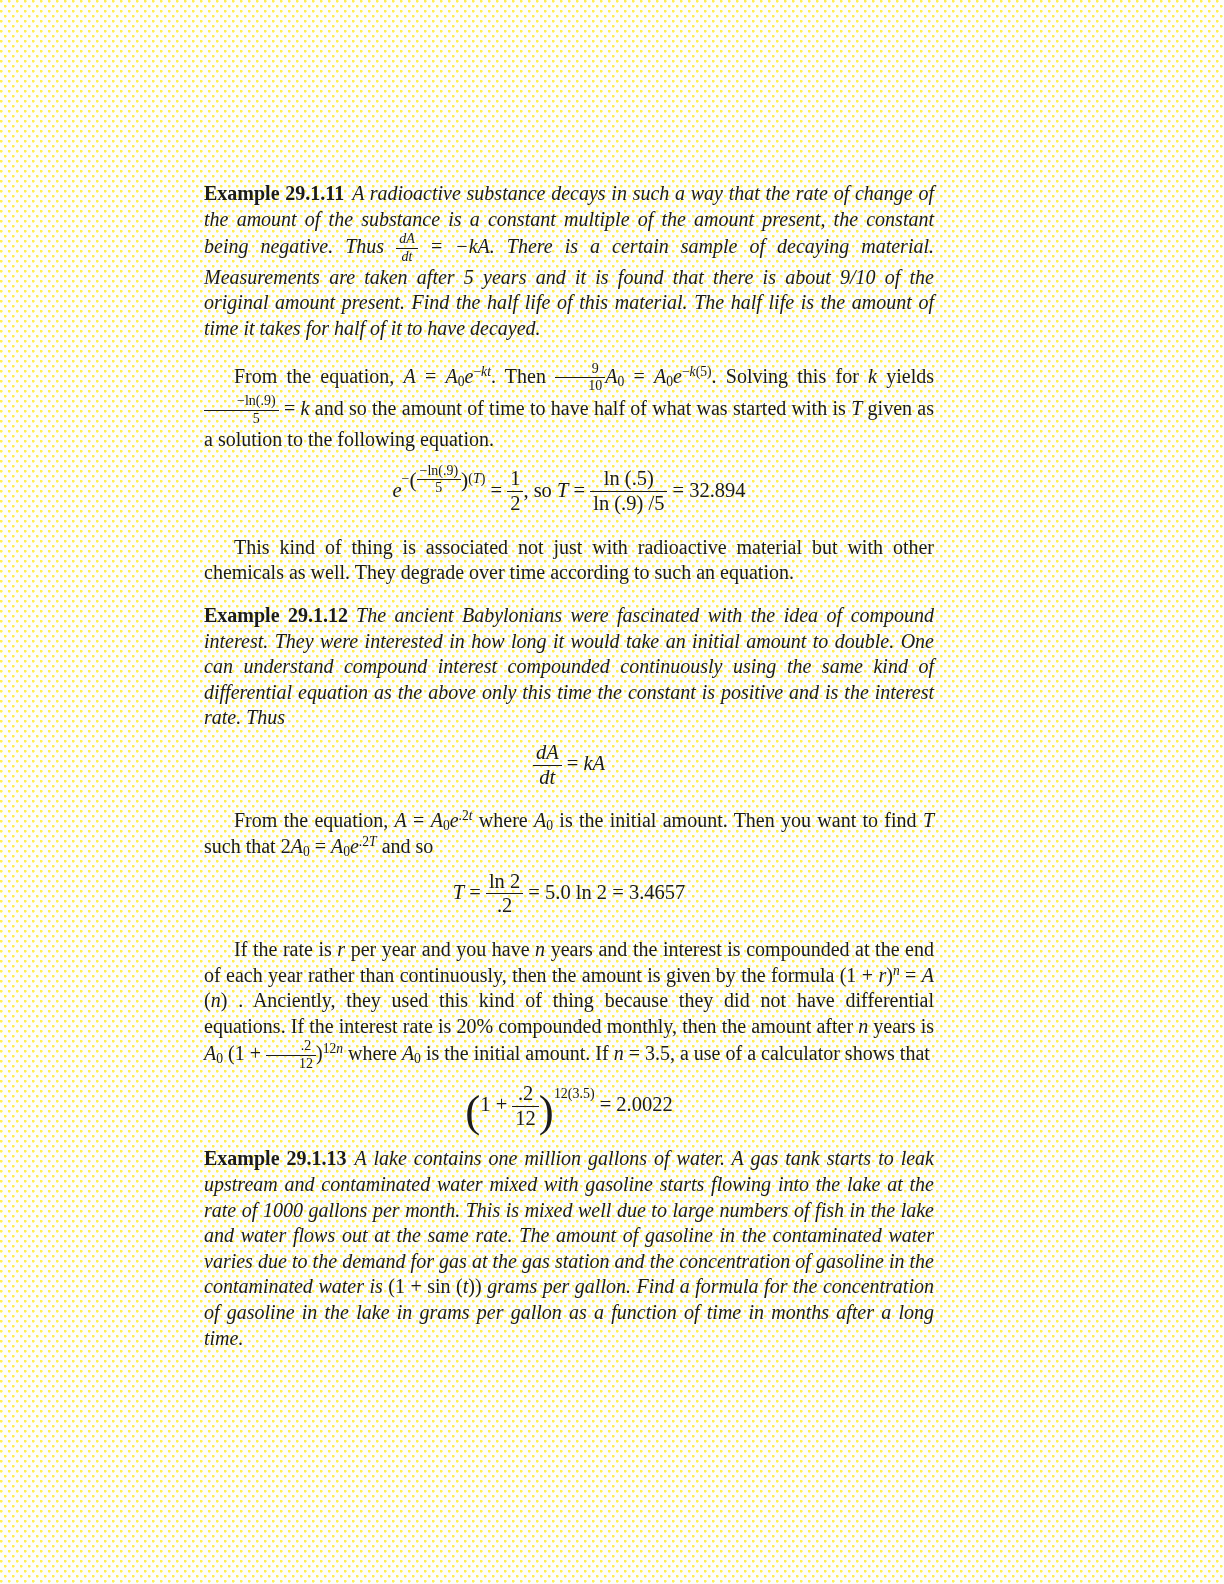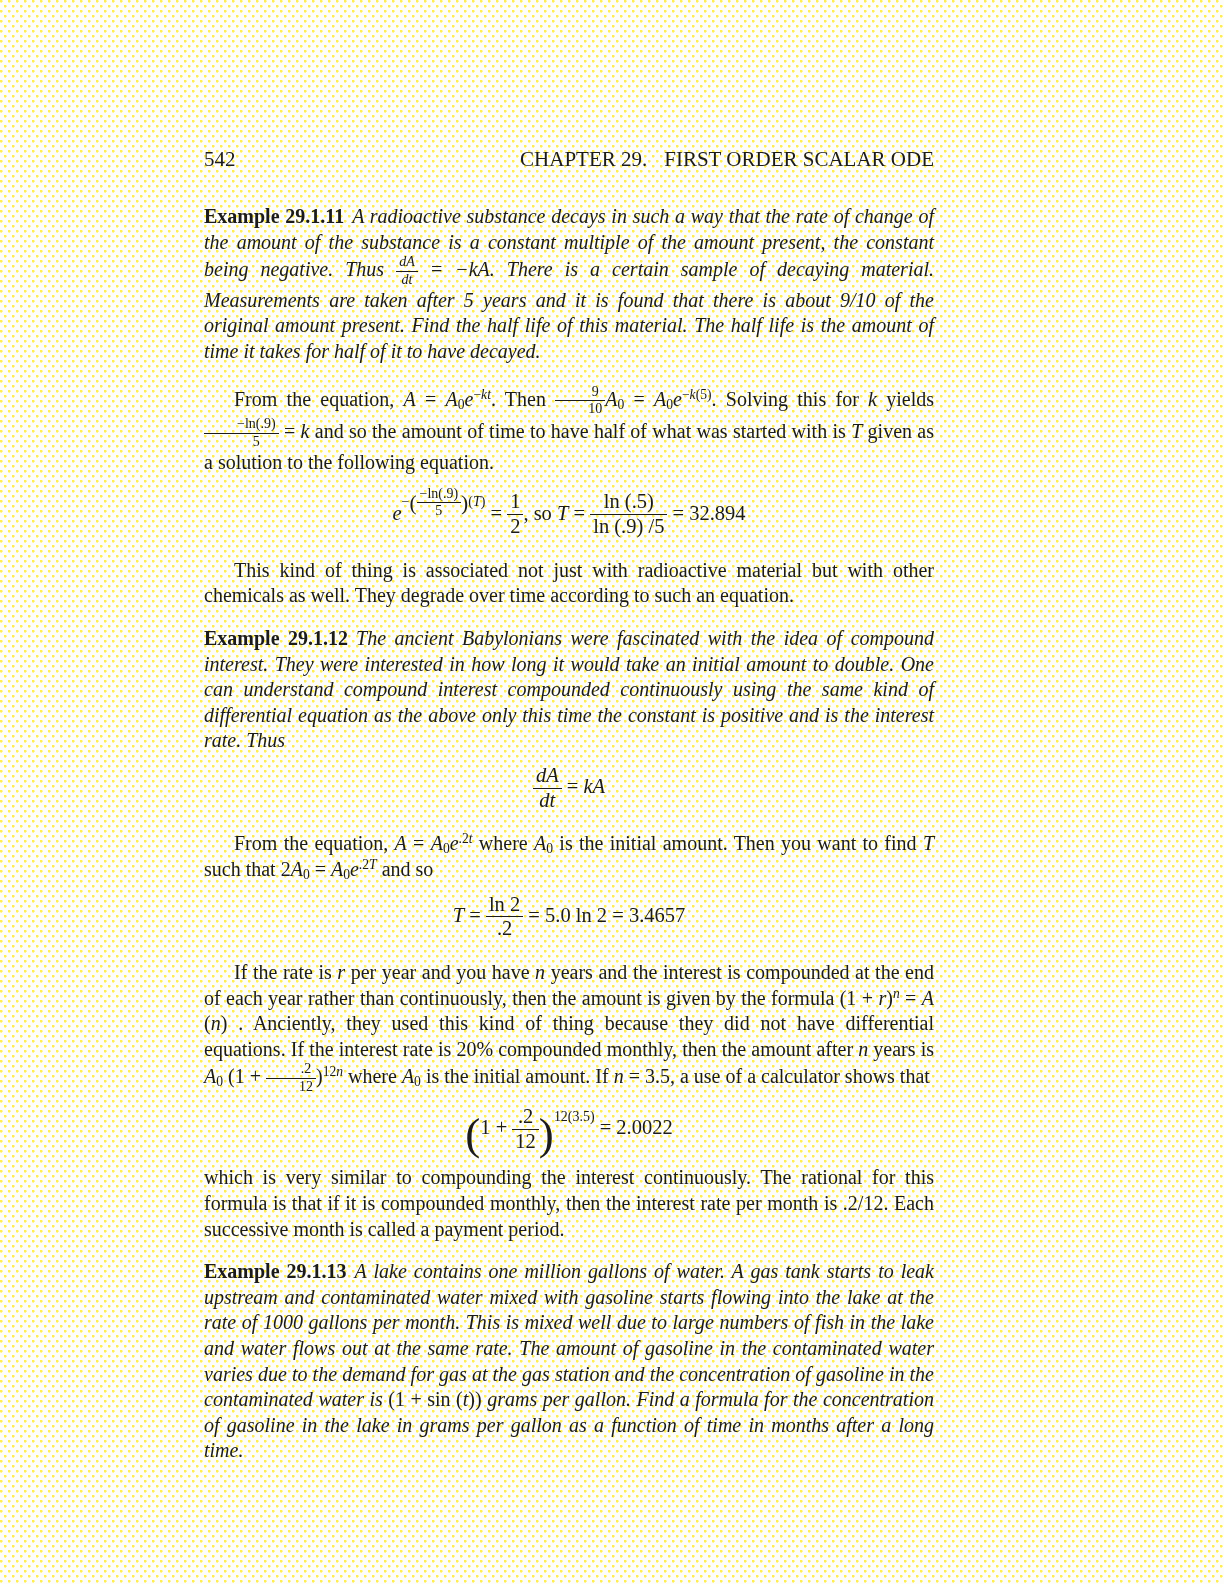--- a/index.html
+++ b/index.html
@@ -33,33 +33,26 @@
   .para .frac{font-size:70%;}
   .eq .frac{font-size:100%;}
   .bigp{line-height:0;}
   .eq > .bigp{font-size:220%;vertical-align:-0.34em;}
   .sup .bigp{font-size:155%;vertical-align:-0.2em;}
 </style>
 </head>
 <body>
 
 <div class="page">
-  <header class="pagehead">
-    <span>542</span>
-    <span class="chap">
-      <span>CHAPTER 29.</span><span class="chaptitle">FIRST ORDER SCALAR ODE</span>
-    </span>
-  </header>
   <main>
       <p class="para example"><span class="b">Example 29.1.11</span><span class="i">A radioactive substance decays in such a way that the rate of change of the amount of the substance is a constant multiple of the amount present, the constant being negative. Thus </span><span class="frac"><span class="num"><span class="i">dA</span></span><span class="den"><span class="i">dt</span></span></span><span class="i"> = −kA. There is a certain sample of decaying material. Measurements are taken after 5 years and it is found that there is about 9/10 of the original amount present. Find the half life of this material. The half life is the amount of time it takes for half of it to have decayed.</span></p>
       <p class="para indent"><span class="r">From the equation, </span><span class="i">A</span><span class="r"> = </span><span class="i">A</span><span class="sb">0</span><span class="i">e</span><span class="sup"><span class="r">−</span><span class="i">kt</span></span><span class="r">. Then </span><span class="frac"><span class="num"><span class="r">9</span></span><span class="den"><span class="r">10</span></span></span><span class="i">A</span><span class="sb">0</span><span class="r"> = </span><span class="i">A</span><span class="sb">0</span><span class="i">e</span><span class="sup"><span class="r">−</span><span class="i">k</span><span class="r">(5)</span></span><span class="r">. Solving this for </span><span class="i">k</span><span class="r"> yields </span><span class="frac"><span class="num"><span class="r">−ln(.9)</span></span><span class="den"><span class="r">5</span></span></span><span class="r"> = </span><span class="i">k</span><span class="r"> and so the amount of time to have half of what was started with is </span><span class="i">T</span><span class="r"> given as a solution to the following equation.</span></p>
       <div class="eq"><span class="i">e</span><span class="sup"><span class="r">−</span><span class="bigp">(</span><span class="frac"><span class="num"><span class="r">−ln(.9)</span></span><span class="den"><span class="r">5</span></span></span><span class="bigp">)</span><span class="r">(</span><span class="i">T</span><span class="r">)</span></span><span class="r"> = </span><span class="frac"><span class="num"><span class="r">1</span></span><span class="den"><span class="r">2</span></span></span><span class="r">, so </span><span class="i">T</span><span class="r"> = </span><span class="frac"><span class="num"><span class="r">ln (.5)</span></span><span class="den"><span class="r">ln (.9) /5</span></span></span><span class="r"> = 32.894</span></div>
       <p class="para indent"><span class="r">This kind of thing is associated not just with radioactive material but with other chemicals as well. They degrade over time according to such an equation.</span></p>
       <p class="para example"><span class="b">Example 29.1.12</span><span class="i">The ancient Babylonians were fascinated with the idea of compound interest. They were interested in how long it would take an initial amount to double. One can understand compound interest compounded continuously using the same kind of differential equation as the above only this time the constant is positive and is the interest rate. Thus</span></p>
       <div class="eq"><span class="frac"><span class="num"><span class="i">dA</span></span><span class="den"><span class="i">dt</span></span></span><span class="r"> = </span><span class="i">kA</span></div>
       <p class="para indent"><span class="r">From the equation, </span><span class="i">A</span><span class="r"> = </span><span class="i">A</span><span class="sb">0</span><span class="i">e</span><span class="sup"><span class="r">.2</span><span class="i">t</span></span><span class="r"> where </span><span class="i">A</span><span class="sb">0</span><span class="r"> is the initial amount. Then you want to find </span><span class="i">T</span><span class="r"> such that 2</span><span class="i">A</span><span class="sb">0</span><span class="r"> = </span><span class="i">A</span><span class="sb">0</span><span class="i">e</span><span class="sup"><span class="r">.2</span><span class="i">T</span></span><span class="r"> and so</span></p>
       <div class="eq"><span class="i">T</span><span class="r"> = </span><span class="frac"><span class="num"><span class="r">ln 2</span></span><span class="den"><span class="r">.2</span></span></span><span class="r"> = 5.0 ln 2 = 3.4657</span></div>
       <p class="para indent"><span class="r">If the rate is </span><span class="i">r</span><span class="r"> per year and you have </span><span class="i">n</span><span class="r"> years and the interest is compounded at the end of each year rather than continuously, then the amount is given by the formula (1 + </span><span class="i">r</span><span class="r">)</span><span class="sup"><span class="i">n</span></span><span class="r"> = </span><span class="i">A</span><span class="r"> (</span><span class="i">n</span><span class="r">) . Anciently, they used this kind of thing because they did not have differential equations. If the interest rate is 20% compounded monthly, then the amount after </span><span class="i">n</span><span class="r"> years is </span><span class="i">A</span><span class="sb">0</span><span class="r"> (1 + </span><span class="frac"><span class="num"><span class="r">.2</span></span><span class="den"><span class="r">12</span></span></span><span class="r">)</span><span class="sup"><span class="r">12</span><span class="i">n</span></span><span class="r"> where </span><span class="i">A</span><span class="sb">0</span><span class="r"> is the initial amount. If </span><span class="i">n</span><span class="r"> = 3.5, a use of a calculator shows that</span></p>
       <div class="eq"><span class="bigp">(</span><span class="r">1 + </span><span class="frac"><span class="num"><span class="r">.2</span></span><span class="den"><span class="r">12</span></span></span><span class="bigp">)</span><span class="sup"><span class="r">12(3.5)</span></span><span class="r"> = 2.0022</span></div>
-      <p class="para"><span class="r">which is very similar to compounding the interest continuously. The rational for this formula is that if it is compounded monthly, then the interest rate per month is .2/12. Each successive month is called a payment period.</span></p>
       <p class="para example"><span class="b">Example 29.1.13</span><span class="i">A lake contains one million gallons of water. A gas tank starts to leak upstream and contaminated water mixed with gasoline starts flowing into the lake at the rate of 1000 gallons per month. This is mixed well due to large numbers of fish in the lake and water flows out at the same rate. The amount of gasoline in the contaminated water varies due to the demand for gas at the gas station and the concentration of gasoline in the contaminated water is </span><span class="r">(1 + sin (</span><span class="i">t</span><span class="r">))</span><span class="i"> grams per gallon. Find a formula for the concentration of gasoline in the lake in grams per gallon as a function of time in months after a long time.</span></p>
     </main>
 </div>
 
 </body></html>

